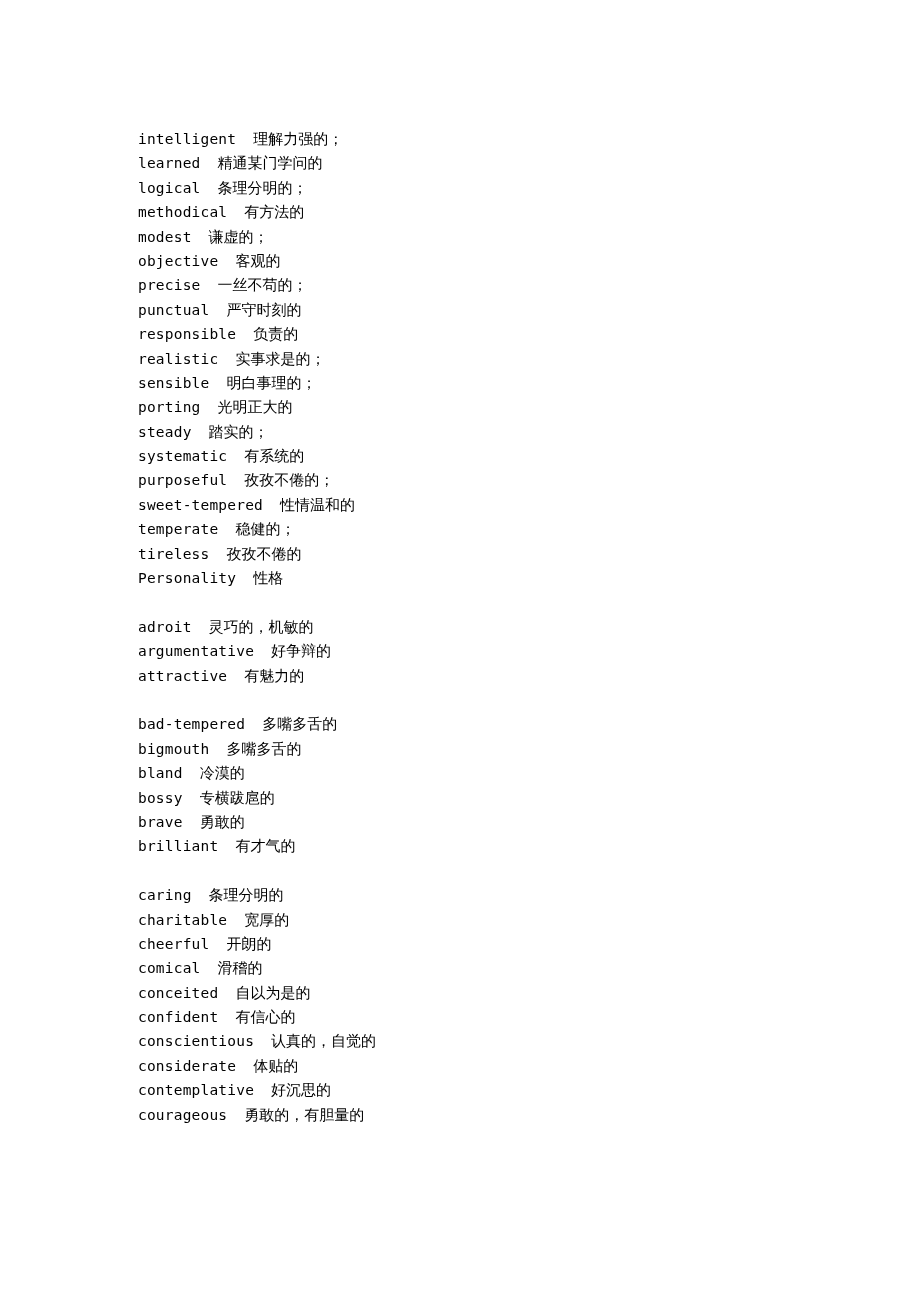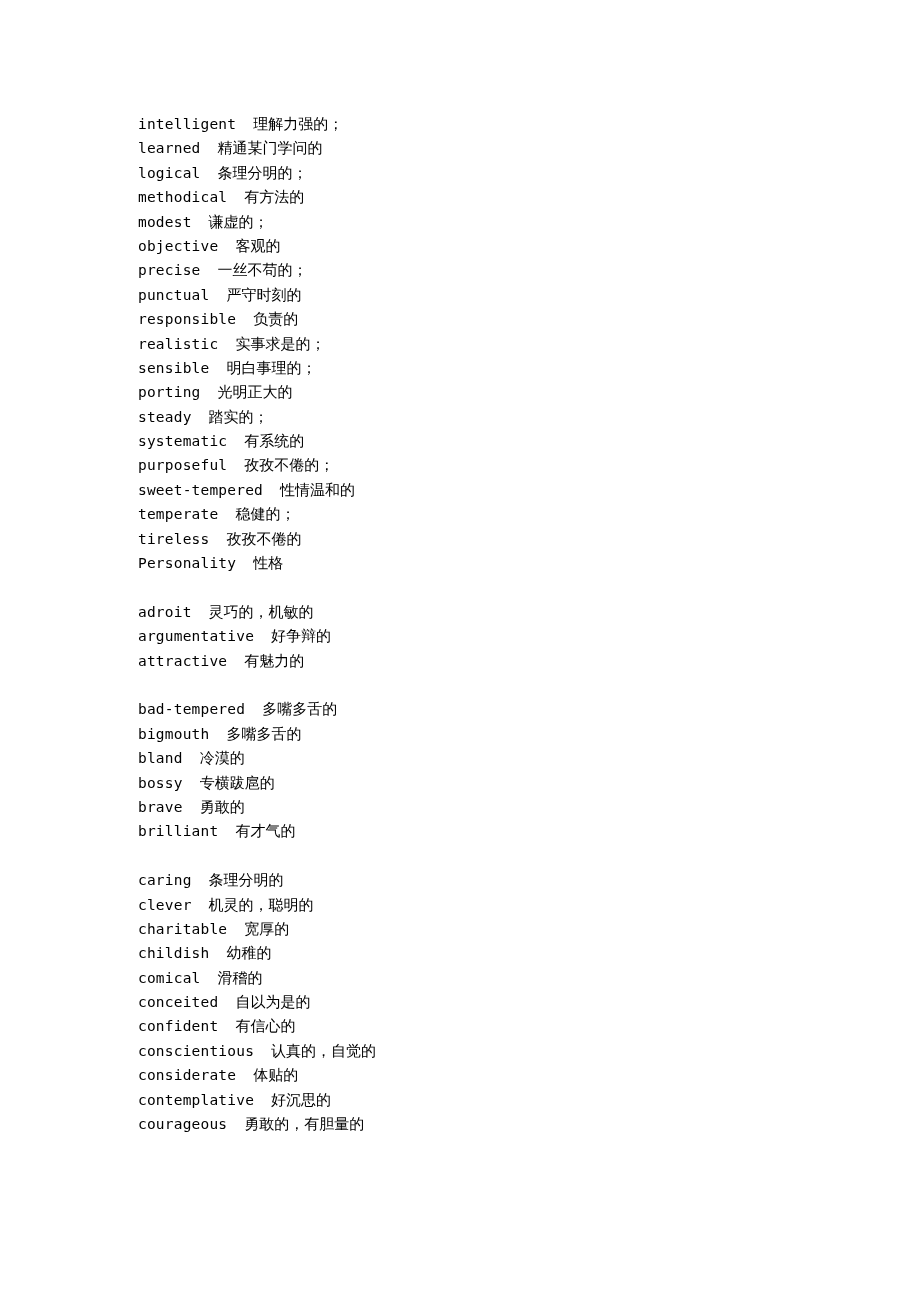--- a/index.html
+++ b/index.html
@@ -15,20 +15,21 @@
     font-family: "Liberation Serif", serif;
     color: #000000;
   }
   .page {
     position: relative;
     width: 920px;
     height: 1088px;
     background: #ffffff;
     box-sizing: border-box;
     padding: 112px 0 0 138px;
+    margin-top: 15px;
   }
   .vocab-list {
     margin: 0;
     padding: 0;
     list-style: none;
   }
   .vocab-group {
     margin: 0;
     padding: 0;
     list-style: none;
@@ -97,23 +98,22 @@
       <div class="vocab-group">
         <div class="vocab-line"><span class="term">bad-tempered</span><span class="gap"></span><span class="gloss">多嘴多舌的</span></div>
         <div class="vocab-line"><span class="term">bigmouth</span><span class="gap"></span><span class="gloss">多嘴多舌的</span></div>
         <div class="vocab-line"><span class="term">bland</span><span class="gap"></span><span class="gloss">冷漠的</span></div>
         <div class="vocab-line"><span class="term">bossy</span><span class="gap"></span><span class="gloss">专横跋扈的</span></div>
         <div class="vocab-line"><span class="term">brave</span><span class="gap"></span><span class="gloss">勇敢的</span></div>
         <div class="vocab-line"><span class="term">brilliant</span><span class="gap"></span><span class="gloss">有才气的</span></div>
       </div>
       <div class="vocab-group">
         <div class="vocab-line"><span class="term">caring</span><span class="gap"></span><span class="gloss">条理分明的</span></div>
-        <div class="vocab-line"><span class="term">clever</span><span class="gap"></span><span class="gloss">机灵的，聪明的</span></div>
         <div class="vocab-line"><span class="term">charitable</span><span class="gap"></span><span class="gloss">宽厚的</span></div>
-        <div class="vocab-line"><span class="term">childish</span><span class="gap"></span><span class="gloss">幼稚的</span></div>
+        <div class="vocab-line"><span class="term">cheerful</span><span class="gap"></span><span class="gloss">开朗的</span></div>
         <div class="vocab-line"><span class="term">comical</span><span class="gap"></span><span class="gloss">滑稽的</span></div>
         <div class="vocab-line"><span class="term">conceited</span><span class="gap"></span><span class="gloss">自以为是的</span></div>
         <div class="vocab-line"><span class="term">confident</span><span class="gap"></span><span class="gloss">有信心的</span></div>
         <div class="vocab-line"><span class="term">conscientious</span><span class="gap"></span><span class="gloss">认真的，自觉的</span></div>
         <div class="vocab-line"><span class="term">considerate</span><span class="gap"></span><span class="gloss">体贴的</span></div>
         <div class="vocab-line"><span class="term">contemplative</span><span class="gap"></span><span class="gloss">好沉思的</span></div>
         <div class="vocab-line"><span class="term">courageous</span><span class="gap"></span><span class="gloss">勇敢的，有胆量的</span></div>
       </div>
     </div>
 </div>

